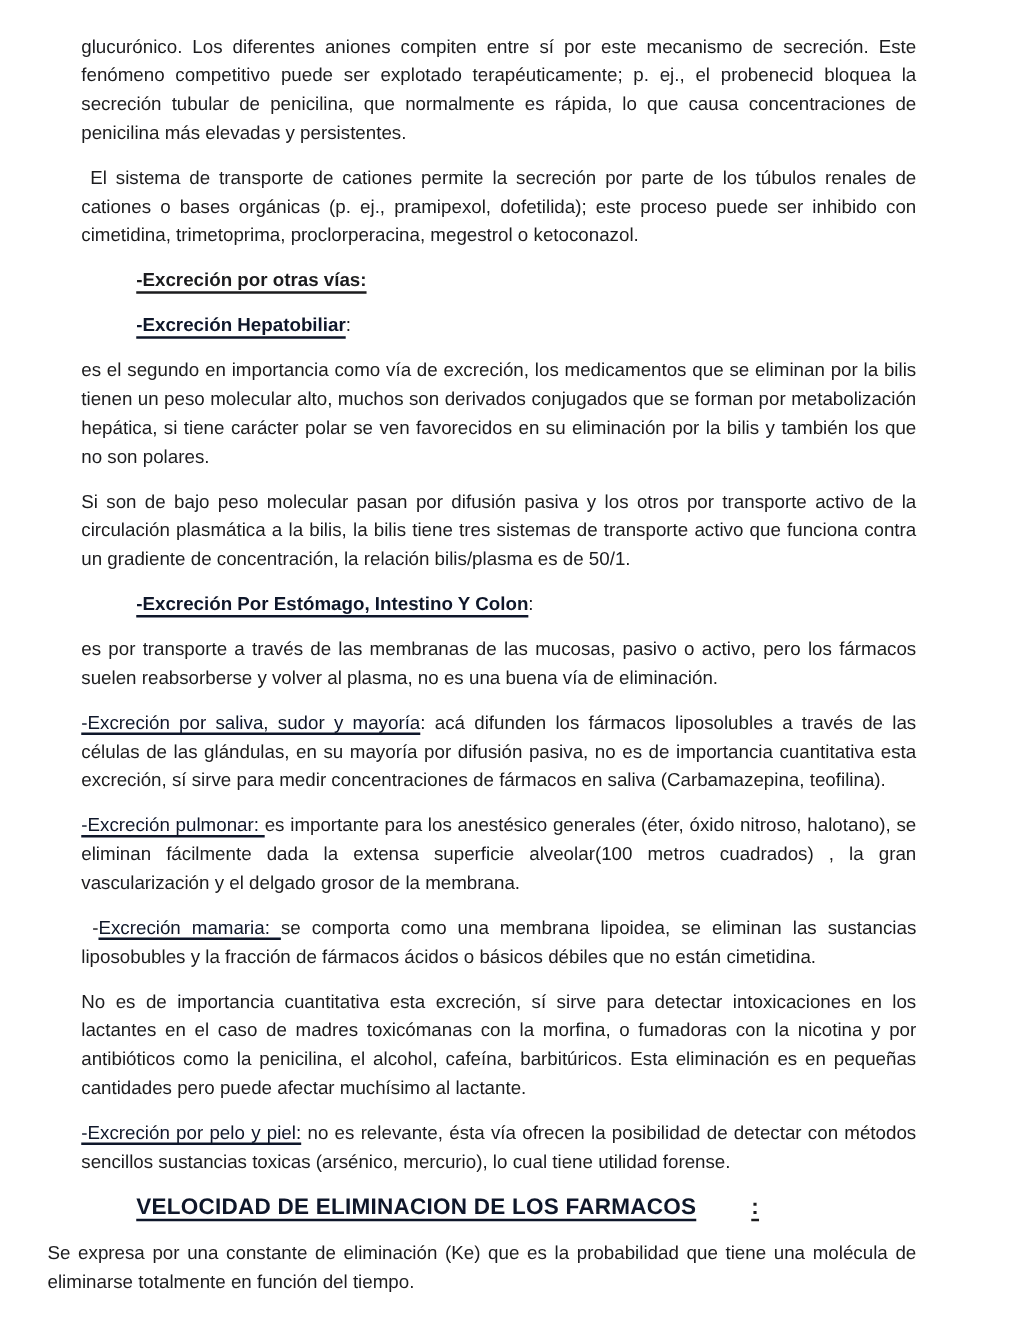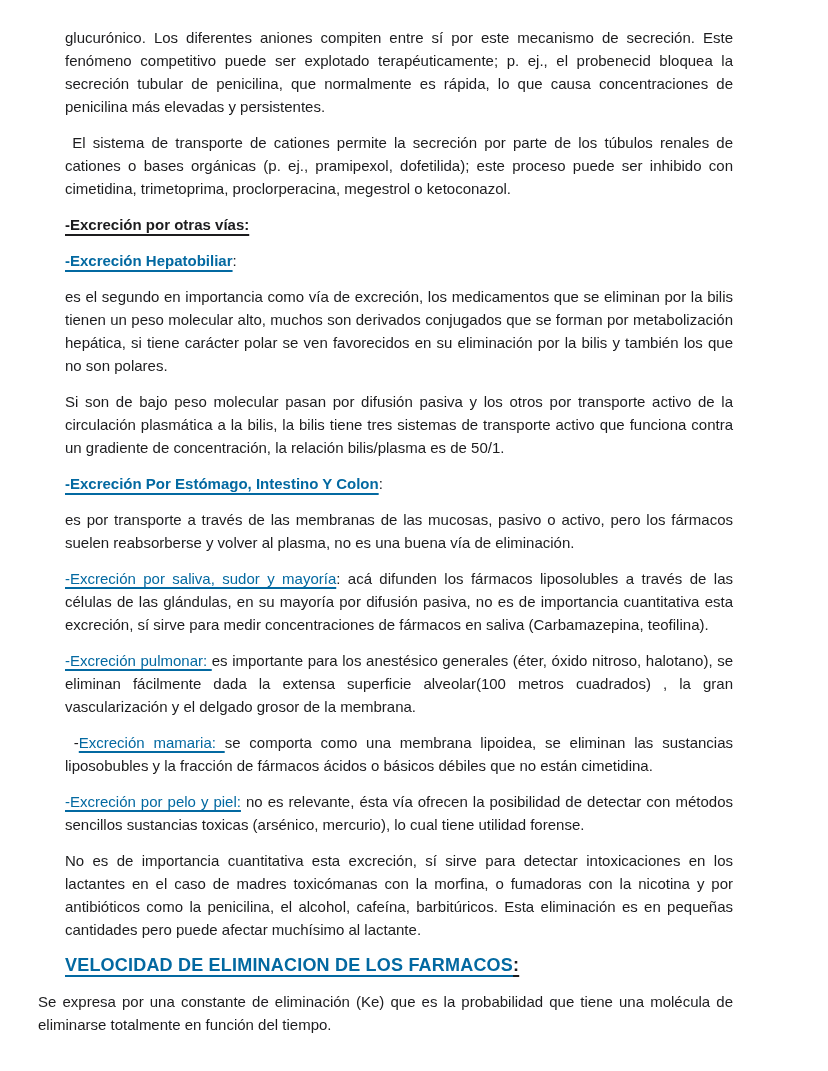--- a/index.html
+++ b/index.html
@@ -19,32 +19,33 @@
     color: #1c1c1e;
   }
   .para {
     margin: 0 0 13px 0;
     text-align: justify;
     white-space: pre-wrap;
   }
   .para:last-child { margin-bottom: 0; }
   .outdent { margin-left: -27px; }
   .b { font-weight: bold; }
-  .red { color: #0369a1; }
+  .red { color: #0f172a; }
   .u {
     text-decoration: underline;
     text-decoration-color: currentColor;
     text-decoration-thickness: 1.5px;
     text-underline-offset: 3px;
   }
   .u-bold {
     text-decoration: underline;
     text-decoration-color: currentColor;
     text-decoration-thickness: 2px;
     text-underline-offset: 3.5px;
+    margin-left: 44px;
   }
   .big { font-size: 18px; letter-spacing: 0.2px; }
 </style>
 </head>
 <body>
 
 <div class="page">
 
   <p class="para"><span>glucurónico. Los diferentes aniones compiten entre sí por este mecanismo de secreción. Este fenómeno competitivo puede ser explotado terapéuticamente; p. ej., el probenecid bloquea la secreción tubular de penicilina, que normalmente es rápida, lo que causa concentraciones de penicilina más elevadas y persistentes.</span></p>
 
@@ -61,21 +62,21 @@
   <p class="para"><span class="red b u-bold">-Excreción Por Estómago, Intestino Y Colon</span><span>:</span></p>
 
   <p class="para"><span>es por transporte a través de las membranas de las mucosas, pasivo o activo, pero los fármacos suelen reabsorberse y volver al plasma, no es una buena vía de eliminación.</span></p>
 
   <p class="para"><span class="red u">-Excreción por saliva, sudor y mayoría</span><span>: acá difunden los fármacos liposolubles a través de las células de las glándulas, en su mayoría por difusión pasiva, no es de importancia cuantitativa esta excreción, sí sirve para medir concentraciones de fármacos en saliva (Carbamazepina, teofilina).</span></p>
 
   <p class="para"><span class="red u">-Excreción pulmonar: </span><span>es importante para los anestésico generales (éter, óxido nitroso, halotano), se eliminan fácilmente dada la extensa superficie alveolar(100 metros cuadrados) , la gran vascularización y el delgado grosor de la membrana.</span></p>
 
   <p class="para"><span> -</span><span class="red u">Excreción mamaria: </span><span>se comporta como una membrana lipoidea, se eliminan las sustancias liposobubles y la fracción de fármacos ácidos o básicos débiles que no están cimetidina.</span></p>
 
+  <p class="para"><span>No es de importancia cuantitativa esta excreción, sí sirve para detectar intoxicaciones en los lactantes en el caso de madres toxicómanas con la morfina, o fumadoras con la nicotina y por antibióticos como la penicilina, el alcohol, cafeína, barbitúricos. Esta eliminación es en pequeñas cantidades pero puede afectar muchísimo al lactante.</span></p>
+
   <p class="para"><span class="red u">-Excreción por pelo y piel:</span><span> no es relevante, ésta vía ofrecen la posibilidad de detectar con métodos sencillos sustancias toxicas (arsénico, mercurio), lo cual tiene utilidad forense.</span></p>
-
-  <p class="para"><span>No es de importancia cuantitativa esta excreción, sí sirve para detectar intoxicaciones en los lactantes en el caso de madres toxicómanas con la morfina, o fumadoras con la nicotina y por antibióticos como la penicilina, el alcohol, cafeína, barbitúricos. Esta eliminación es en pequeñas cantidades pero puede afectar muchísimo al lactante.</span></p>
 
   <p class="para"><span class="red b u-bold big">VELOCIDAD DE ELIMINACION DE LOS FARMACOS</span><span class="b u-bold big">:</span></p>
 
   <p class="para outdent"><span>Se expresa por una constante de eliminación (Ke) que es la probabilidad que tiene una molécula de eliminarse totalmente en función del tiempo.</span></p>
 
 </div>
 
 </body></html>

